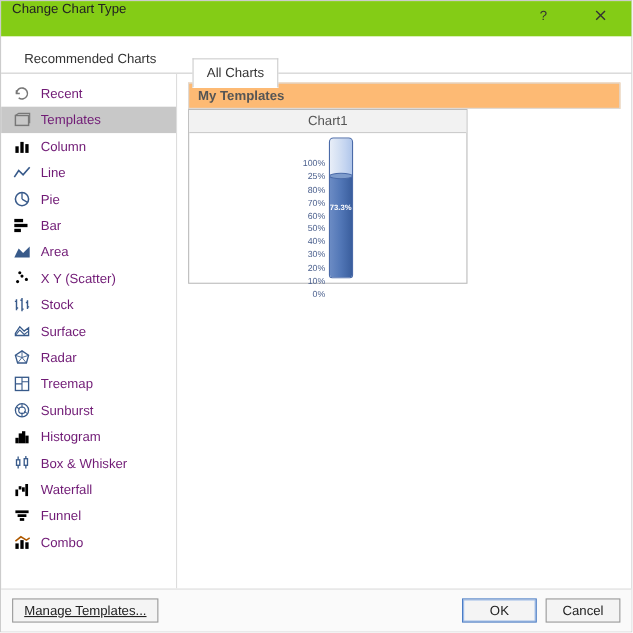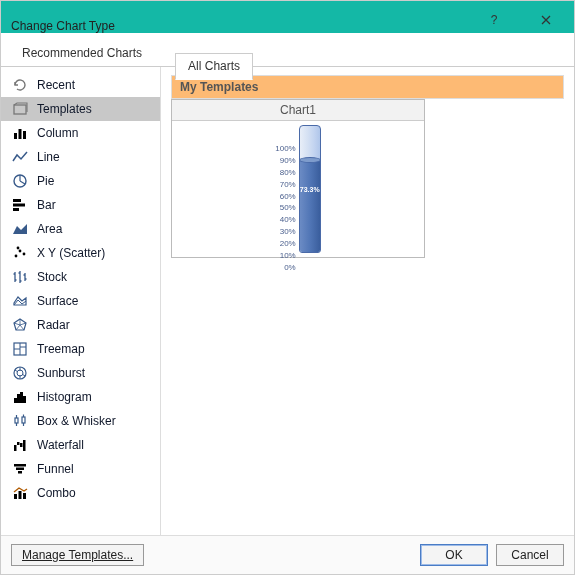--- a/index.html
+++ b/index.html
@@ -16,24 +16,24 @@
   .dialog {
     width: 575px;
     height: 575px;
     display: flex;
     flex-direction: column;
     border: 1px solid #ccc;
     background: #fff;
   }
   .titlebar {
     display: flex;
-    align-items: flex-end;
+    align-items: flex-start;
     height: 32px;
     padding: 0 8px 0 10px;
-    background: #14b8a6;
+    background: #84cc16;
     gap: 12px;
   }
   .titlebar .title { flex: 1 1 auto; font-size: 12px; }
   .titlebar .tb-btn {
     width: 40px;
     height: 26px;
     display: flex;
     align-items: center;
     justify-content: center;
     color: #333;
@@ -69,21 +69,21 @@
     border-right: 1px solid #ddd;
     padding: 6px 0;
     overflow: auto;
   }
   .sbitem {
     display: flex;
     align-items: center;
     gap: 8px;
     height: 24px;
     padding: 0 10px;
-    color: #0f172a;
+    color: #701a75;
   }
   .sbitem.selected { background: #c8c8c8; }
   .sbitem .icon {
     width: 18px; height: 18px;
     display: flex; align-items: center; justify-content: center;
     color: #385a8a;
   }
   .sbitem .icon.gray { color: #777; }
   .icon svg { width: 16px; height: 16px; display: block; }
   .content {
@@ -413,21 +413,21 @@
     </div>
 
     <div class="content">
       <div class="section-title">My Templates</div>
       <div class="preview-box">
         <div class="preview-title">Chart1</div>
         <div class="preview-area">
           <div class="chart">
             <div class="ylabels" id="ylabels">
                 <span>100%</span>
-                <span>90%</span>
+                <span>25%</span>
                 <span>80%</span>
                 <span>70%</span>
                 <span>60%</span>
                 <span>50%</span>
                 <span>40%</span>
                 <span>30%</span>
                 <span>20%</span>
                 <span>10%</span>
                 <span>0%</span>
               </div>

